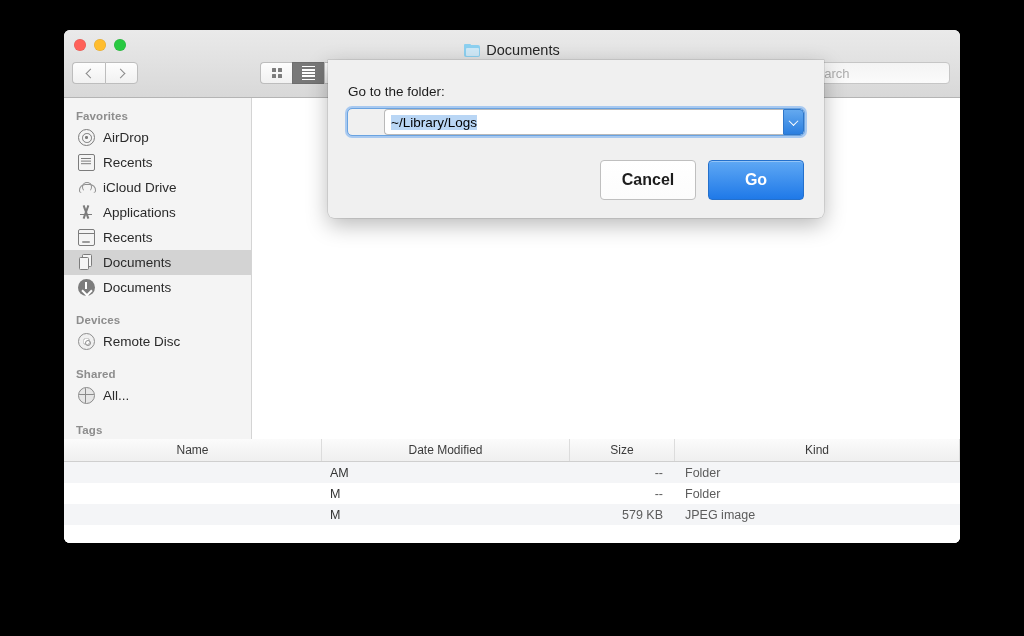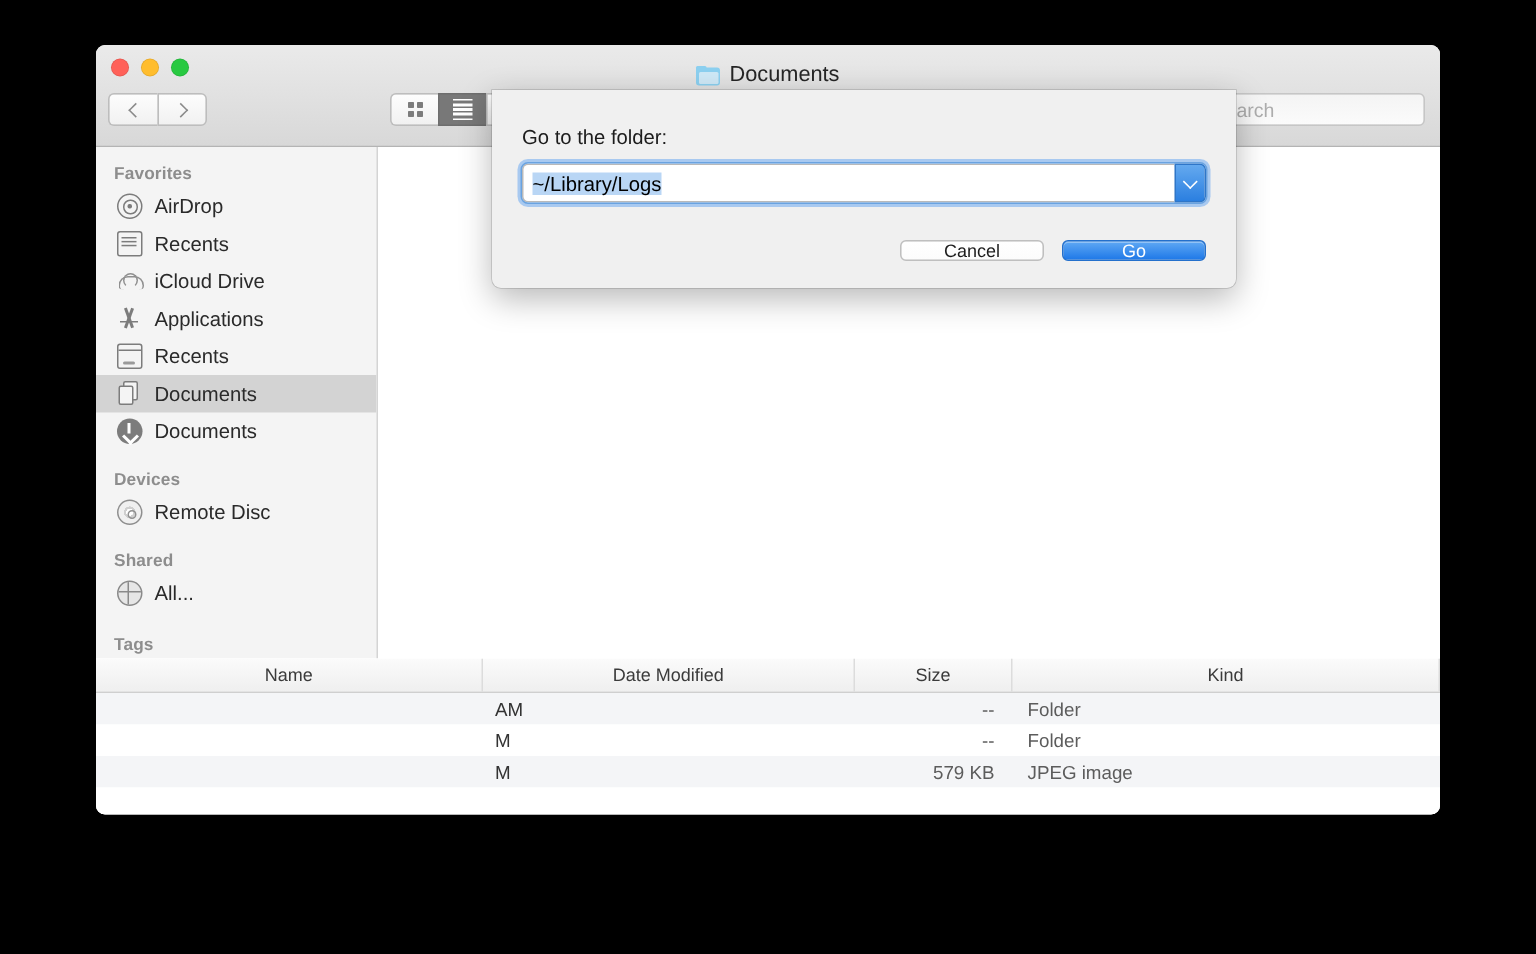--- a/index.html
+++ b/index.html
@@ -273,20 +273,21 @@
     font-size: 13.5px; color: #1c1c1c;
     margin-bottom: 10px;
   }
   .combo {
     position: relative;
     height: 26px;
     display: flex;
     border-radius: 4px;
     box-shadow: 0 0 0 3px rgba(110,170,240,0.55);
     outline: 1px solid #6aa3e0;
+    padding-left: 36px;
   }
   .combo-input {
     flex: 1;
     background: #fff;
     border-radius: 4px 0 0 4px;
     display: flex; align-items: center;
     padding-left: 6px;
     font-size: 13.5px; color: #000;
     overflow: hidden;
     border: 1px solid #b9b9b9; border-right: none;
@@ -304,24 +305,24 @@
   .combo-btn .v {
     width: 7px; height: 7px;
     border-left: 1.7px solid #fff; border-bottom: 1.7px solid #fff;
     transform: rotate(-45deg) translate(1px,-1px);
   }
   .sheet-buttons {
     margin-top: 25px;
     display: flex; justify-content: flex-end; gap: 12px;
   }
   .btn {
-    height: 14px; min-width: 96px;
+    height: 40px; min-width: 96px;
     border-radius: 4px;
-    font-size: 12px;
-    display: flex; align-items: center; justify-content: center;
+    font-size: 16px;
+    display: flex; align-items: center; justify-content: center; font-weight: bold;
   }
   .btn.cancel {
     background: linear-gradient(to bottom, #ffffff, #fcfcfc);
     border: 1px solid #bfbfbf;
     color: #1d1d1d;
   }
   .btn.go {
     background: linear-gradient(to bottom, #5fa8f4, #1f79e8);
     border: 1px solid #2470cc;
     color: #fff;

